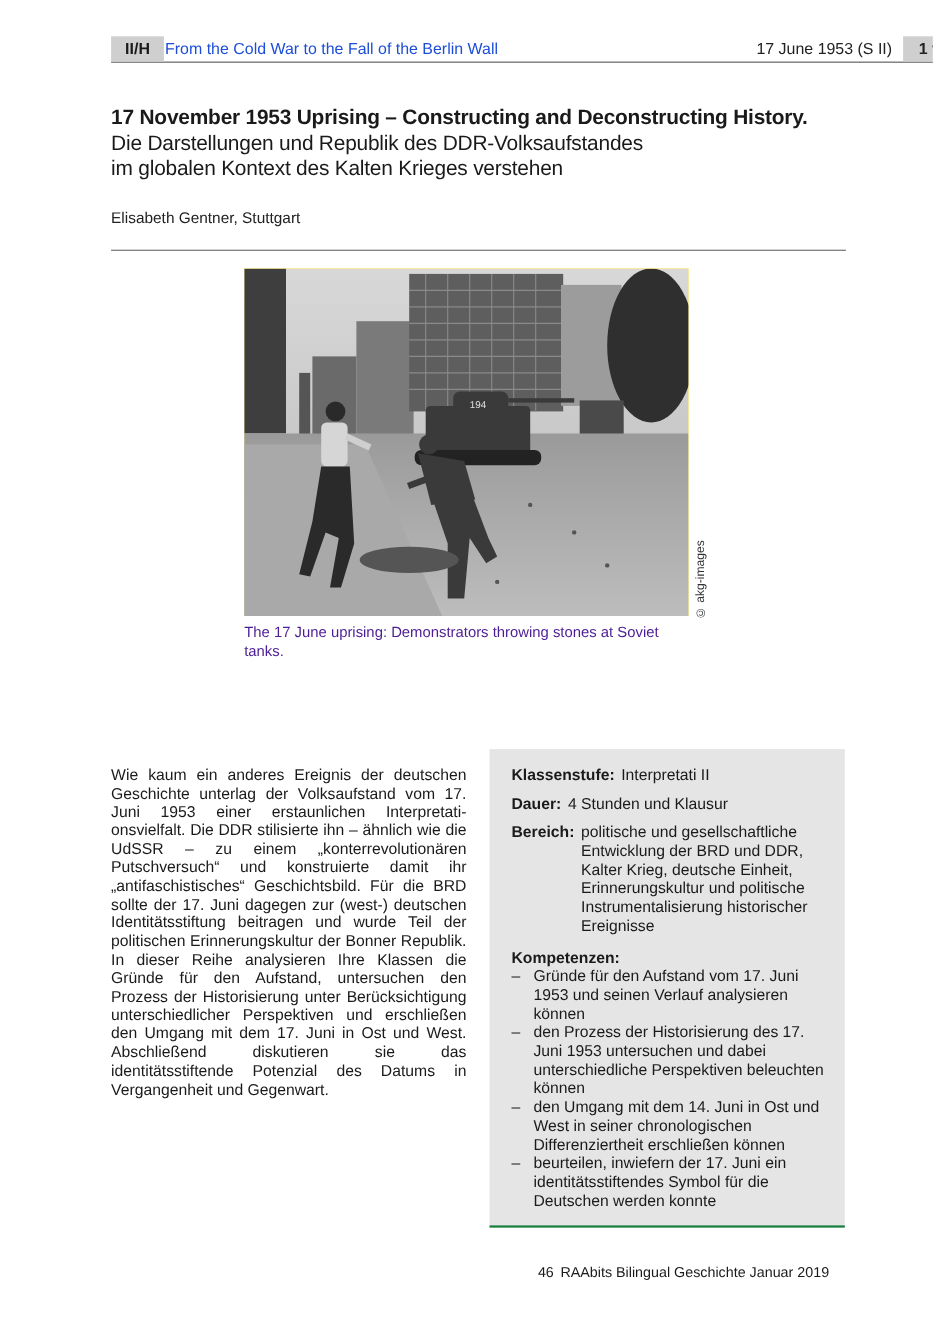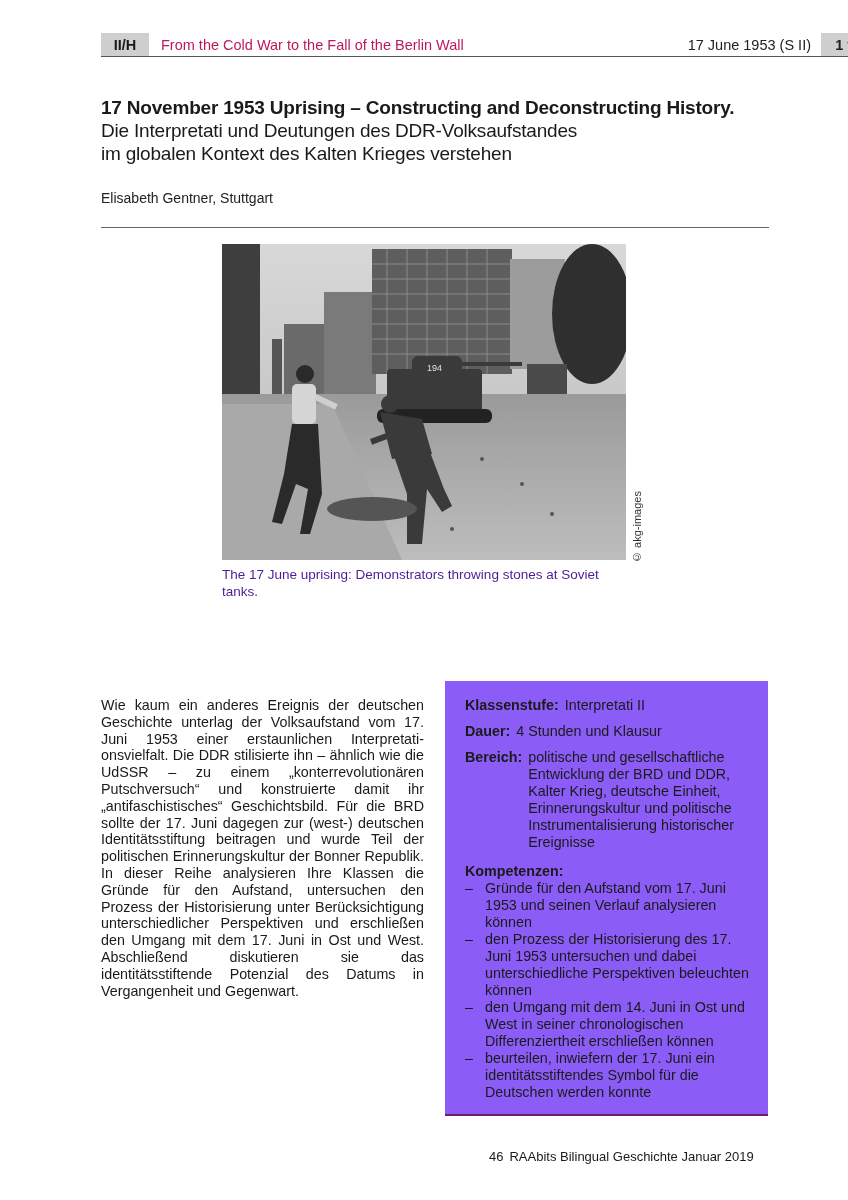--- a/index.html
+++ b/index.html
@@ -23,22 +23,22 @@
   .rh-section {
     background: #cfcfcf;
     font-weight: bold;
     width: 48px;
     display: flex; align-items: center; justify-content: center;
     color: #1a1a1a;
   }
   .rh-title {
     flex: 1;
     display: flex; align-items: center;
-    padding-left: 12px;
-    color: #be185d;
+    padding-left: 1px;
+    color: #1d4ed8;
   }
   .rh-topic {
     display: flex; align-items: center;
     padding-right: 10px;
     color: #222;
   }
   .rh-page {
     background: #cfcfcf;
     width: 84px;
     display: flex; align-items: center; justify-content: center;
@@ -116,22 +116,22 @@
     text-align: justify;
     hyphens: manual;
     color: #1a1a1a;
   }
 
   
   .info-box {
     position: absolute;
     left: 445px; top: 681px;
     width: 323px; height: 435px;
-    background: #8b5cf6;
-    border-bottom: 2px solid #701a75;
+    background: #e5e5e5;
+    border-bottom: 2px solid #15803d;
     padding: 16px 10px 0 20px;
     font-size: 14.3px;
     color: #1a1a1a;
   }
   .info-row { display: flex; line-height: 17px; margin-bottom: 9px; }
   .info-row .label { font-weight: bold; margin-right: 6px; white-space: nowrap; }
   .info-row .value { flex: 1; }
   .info-row.bereich .value { line-height: 17px; }
   .komp-head { font-weight: bold; line-height: 17px; margin-top: 12px; }
   .komp-list { list-style: none; }
@@ -160,21 +160,21 @@
   <div class="rh-title">From the Cold War to the Fall of the Berlin Wall</div>
   <div class="rh-topic">17 June 1953 (S II)</div>
   <div class="rh-page">
     <b>1</b>
     <span>von 28</span>
   </div>
 </div>
 
 <div class="title-block">
   <div class="title-main">17 November 1953 Uprising – Constructing and Deconstructing History.</div>
-  <div class="title-sub">Die Interpretati und Deutungen des DDR-Volksaufstandes</div>
+  <div class="title-sub">Die Darstellungen und Republik des DDR-Volksaufstandes</div>
   <div class="title-sub">im globalen Kontext des Kalten Krieges verstehen</div>
 </div>
 <div class="author">Elisabeth Gentner, Stuttgart</div>
 <div class="rule"></div>
 
 <div class="figure" title="Demonstrators throwing stones at Soviet tanks (black-and-white photograph)">
   <svg width="404" height="316" viewBox="0 0 404 316" xmlns="http://www.w3.org/2000/svg">
     <defs>
       <linearGradient id="sky" x1="0" y1="0" x2="0" y2="1">
         <stop offset="0" stop-color="#d8d8d8"></stop>

